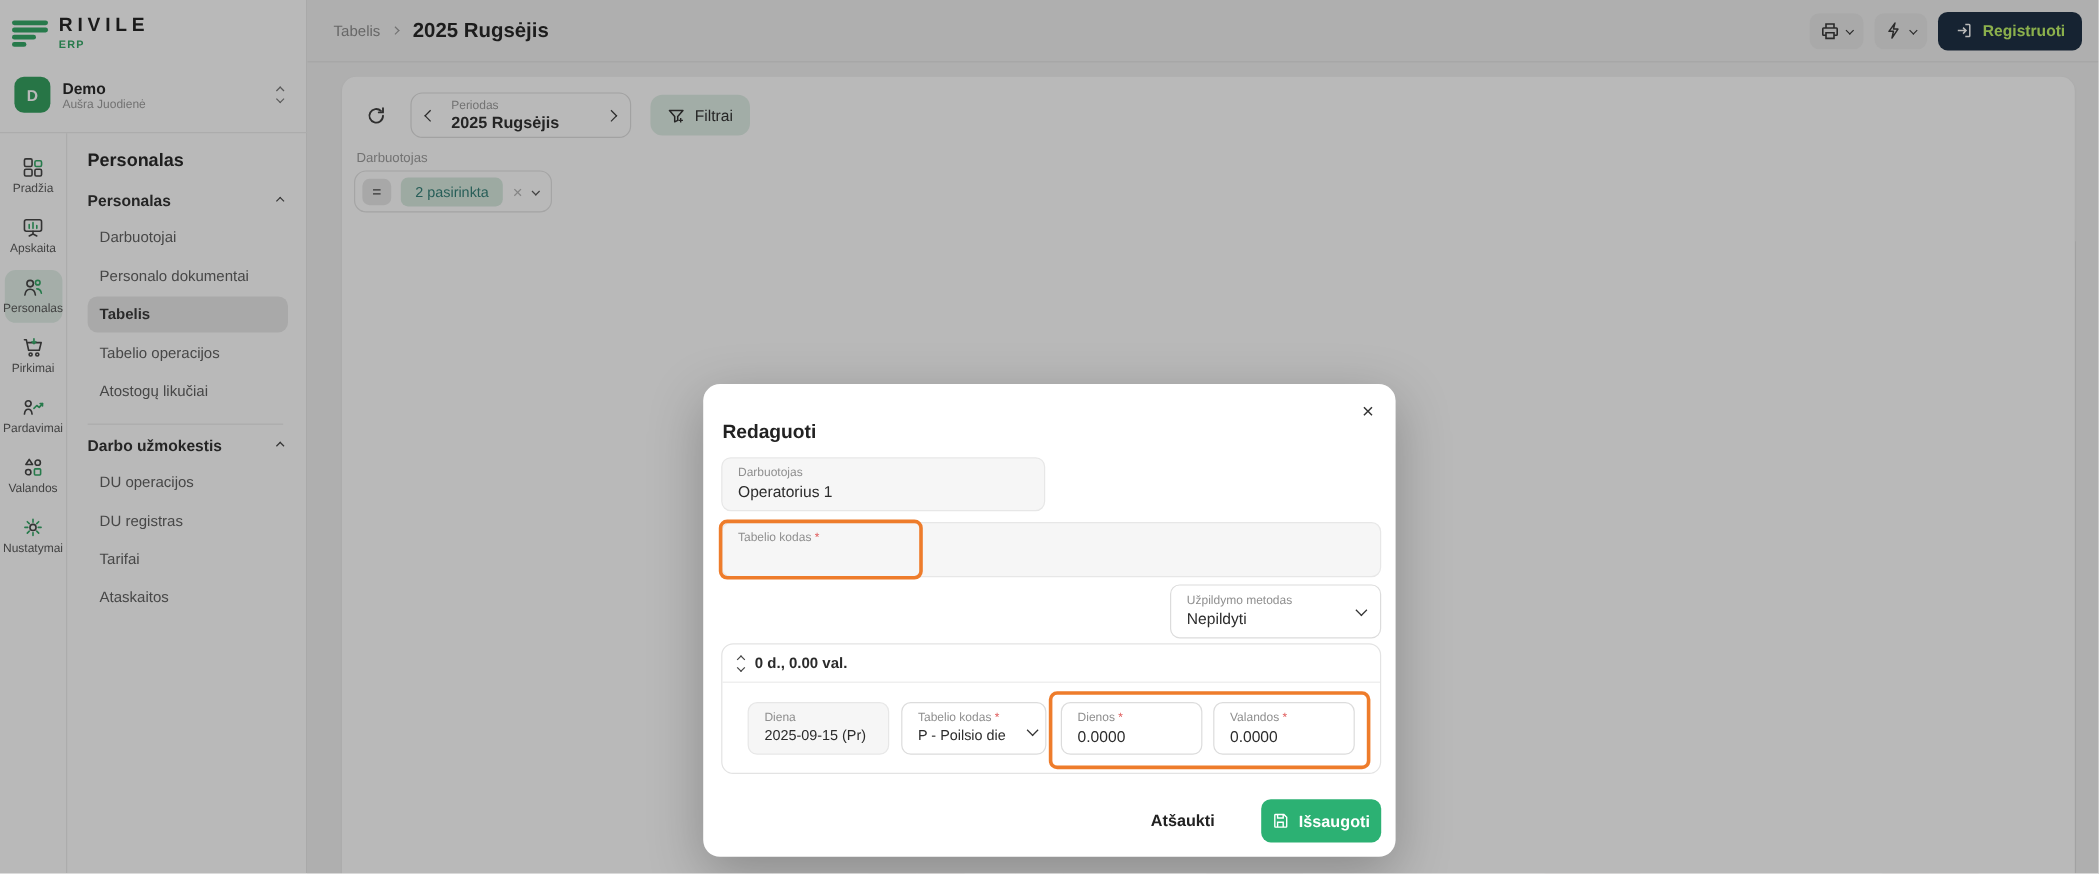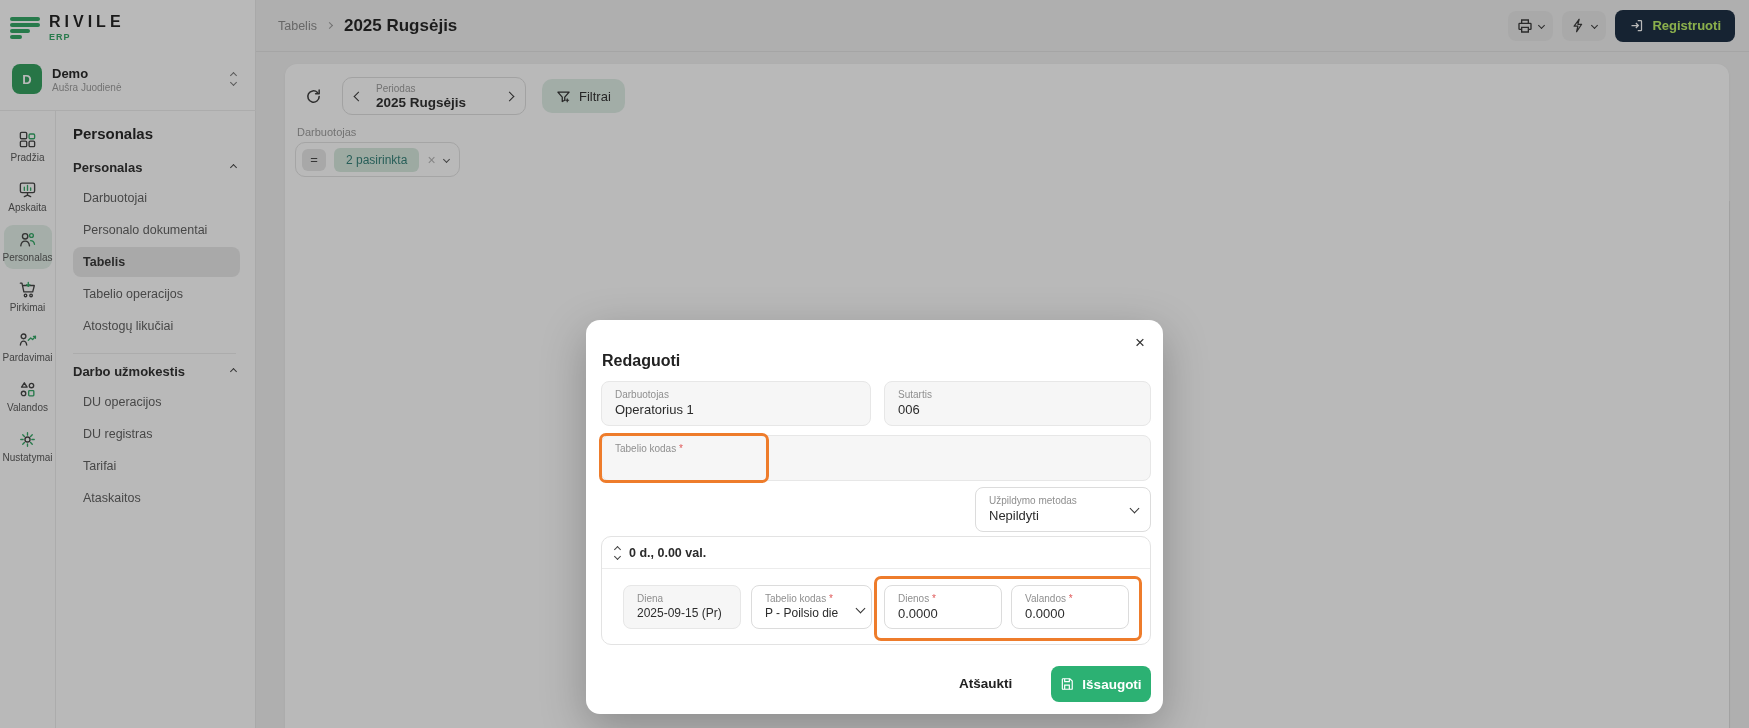--- a/index.html
+++ b/index.html
@@ -465,24 +465,20 @@
   <div class="overlay"></div>
 
   <div class="modal">
     <div class="modal-title">Redaguoti</div>
     <div class="modal-close">×</div>
 
     <div class="field" style="left:15px;top:61px;width:270px;height:45px">
       <div class="f-lbl">Darbuotojas</div>
       <div class="f-val">Operatorius 1</div>
     </div>
-    <div class="field" style="left:298px;top:61px;width:267px;height:45px">
-      <div class="f-lbl">Sutartis</div>
-      <div class="f-val">006</div>
-    </div>
 
     <div class="field" style="left:15px;top:115px;width:550px;height:46px">
       <div class="f-lbl"><span>Tabelio kodas</span> <span class="req">*</span></div>
     </div>
     <div class="orange-box" style="left:13px;top:113px;width:170px;height:50px"></div>
 
     <div class="field white" style="left:389px;top:167px;width:176px;height:45px">
       <div class="f-lbl">Užpildymo metodas</div>
       <div class="f-val">Nepildyti</div>
       <i class="chev down dd-chev" style="border-color:#333"></i>

